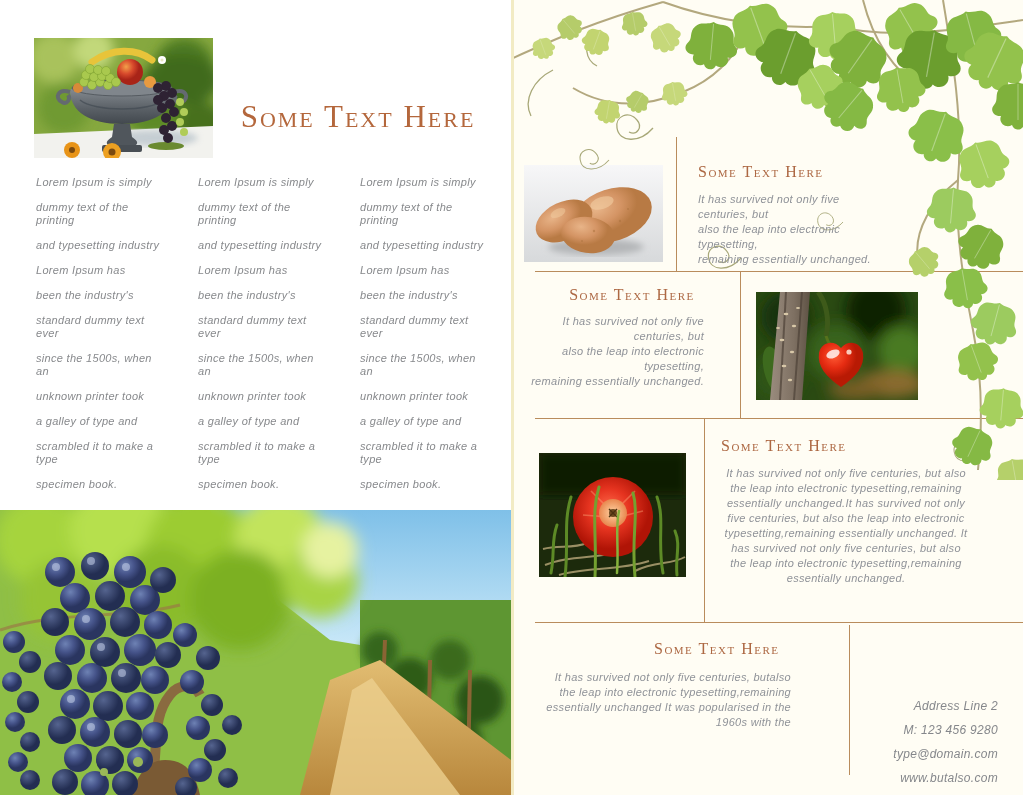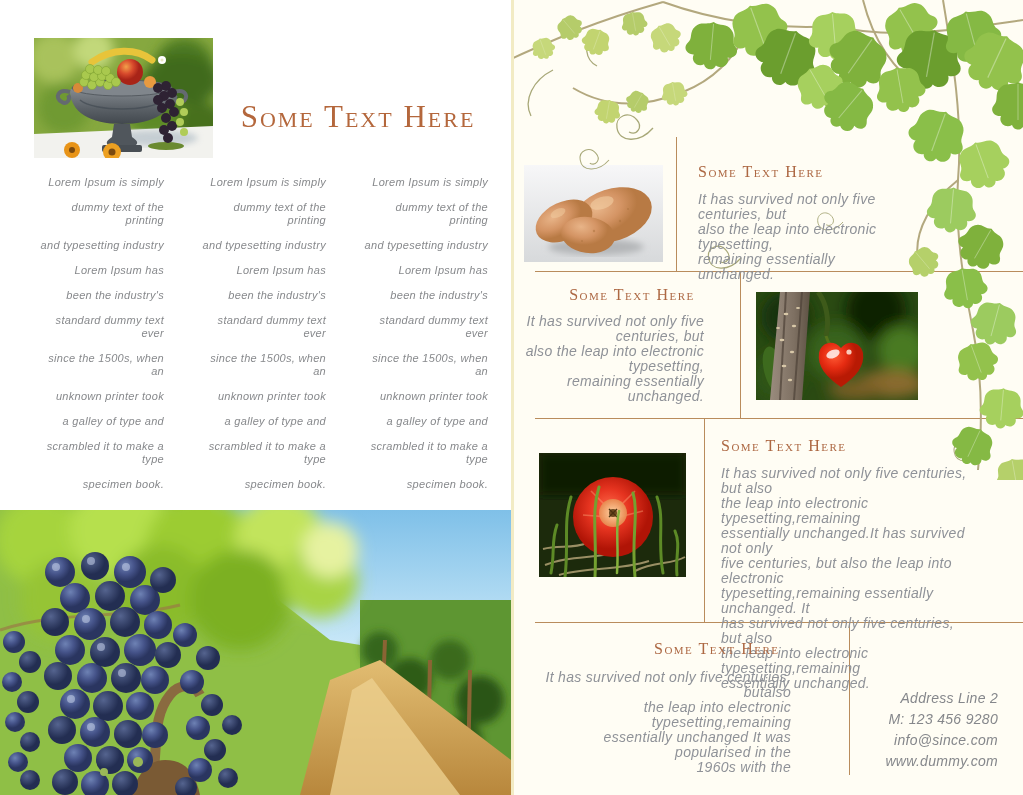--- a/index.html
+++ b/index.html
@@ -8,38 +8,38 @@
   .abs{position:absolute;}
 
   
   .left-page{position:absolute;left:0;top:0;width:511px;height:795px;background:#ffffff;}
   .main-title{left:222px;top:100px;width:272px;text-align:center;
               font-family:"Liberation Serif",serif;font-variant:small-caps;
               font-size:31px;letter-spacing:2px;color:#b4673c;line-height:34px;}
   .col{top:176px;width:128px;}
   .col-1{left:36px}.col-2{left:198px}.col-3{left:360px}
   .col p, .col-para{margin:0 0 12px 0;font-style:italic;font-size:11px;line-height:13px;
-         color:#87898c;letter-spacing:.3px;text-align:right;}
+         color:#87898c;letter-spacing:.3px;}
 
   
   .fold{left:511px;top:0;width:3px;height:795px;background:#f2ebc4;z-index:5;}
 
   
   .right-page{position:absolute;left:514px;top:0;width:509px;height:795px;background:#fffdf4;}
   .rp-line{position:absolute;background:#b98c5c;z-index:1;}
   .rp-img{position:absolute;z-index:2;}
   .leaves{position:absolute;z-index:3;pointer-events:none;}
   .rp-text{position:absolute;z-index:4;}
   .sec-heading{font-family:"Liberation Serif",serif;font-variant:small-caps;
                font-size:16px;letter-spacing:1.5px;color:#ad6843;line-height:18px;}
-  .sec-body{font-style:italic;font-size:14px;line-height:15px;color:#8f9298;
+  .sec-body{font-style:italic;font-size:11px;line-height:15px;color:#8f9298;
             letter-spacing:.3px;white-space:pre-line;}
   .align-r{text-align:right;}
   .align-c{text-align:center;}
-  .contact p{margin:4px 0 9px 0;font-style:italic;font-size:14px;line-height:12px;
+  .contact p{margin:12px 0 9px 0;font-style:italic;font-size:12px;line-height:12px;
              color:#85878b;letter-spacing:.3px;}
 </style>
 </head>
 <body>
 
 <div class="sheet">
 
   <section class="left-page">
 
     <svg class="abs" style="left:34px;top:38px;" width="179" height="120" viewBox="0 0 179 120">
@@ -510,35 +510,35 @@
 remaining essentially unchanged.</div>
 
     <h2 class="rp-text sec-heading align-c" style="left:22px;top:286px;width:192px;margin:0;font-weight:400;">Some Text Here</h2>
     <div class="rp-text sec-body align-r" style="left:0;top:314px;width:190px;">It has survived not only five
 centuries, but
 also the leap into electronic
 typesetting,
 remaining essentially unchanged.</div>
 
     <h2 class="rp-text sec-heading" style="left:207px;top:437px;margin:0;font-weight:400;">Some Text Here</h2>
-    <div class="rp-text sec-body" style="left:207px;top:466px;width:250px;">It has survived not only five centuries, but also
+    <div class="rp-text sec-body" style="left:207px;top:466px;width:250px;text-align:center;">It has survived not only five centuries, but also
 the leap into electronic typesetting,remaining
 essentially unchanged.It has survived not only
 five centuries, but also the leap into electronic
 typesetting,remaining essentially unchanged. It
 has survived not only five centuries, but also
 the leap into electronic typesetting,remaining
 essentially unchanged.</div>
 
     <h2 class="rp-text sec-heading" style="left:140px;top:640px;margin:0;font-weight:400;">Some Text Here</h2>
     <div class="rp-text sec-body align-r" style="left:19px;top:670px;width:258px;">It has survived not only five centuries, butalso
 the leap into electronic typesetting,remaining
 essentially unchanged It was popularised in the
 1960s with the</div>
 
     <div class="rp-text contact align-r" style="left:336px;top:688px;width:148px;">
       <p>Address Line 2</p>
       <p>M: 123 456 9280</p>
-      <p>info@since.com</p>
-      <p>www.dummy.com</p>
+      <p>type@domain.com</p>
+      <p>www.butalso.com</p>
     </div>
   </section>
 </div>
 
 </body></html>

